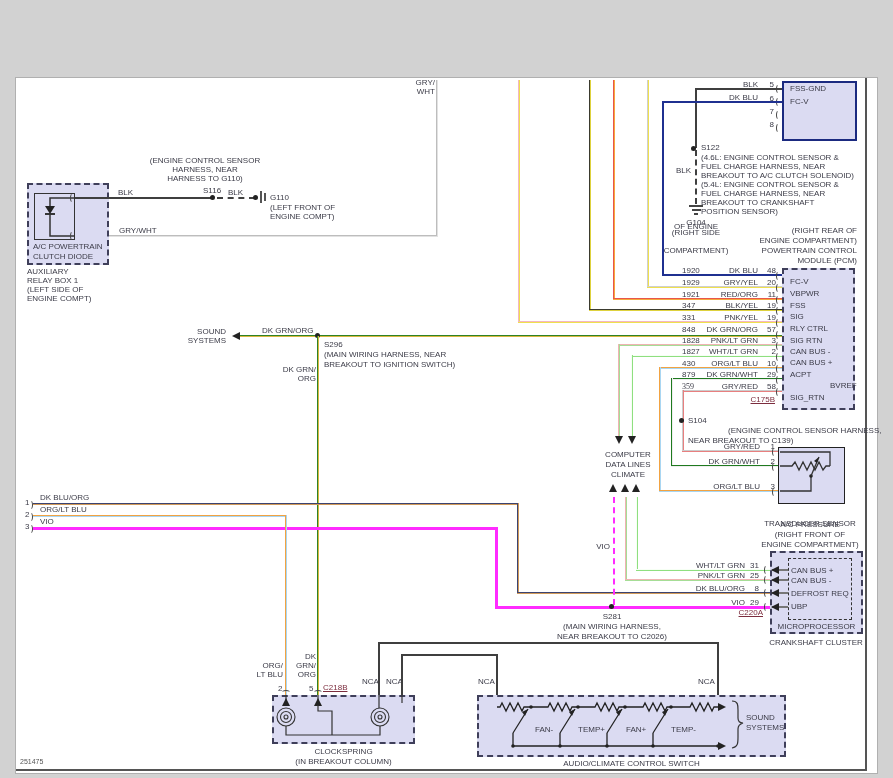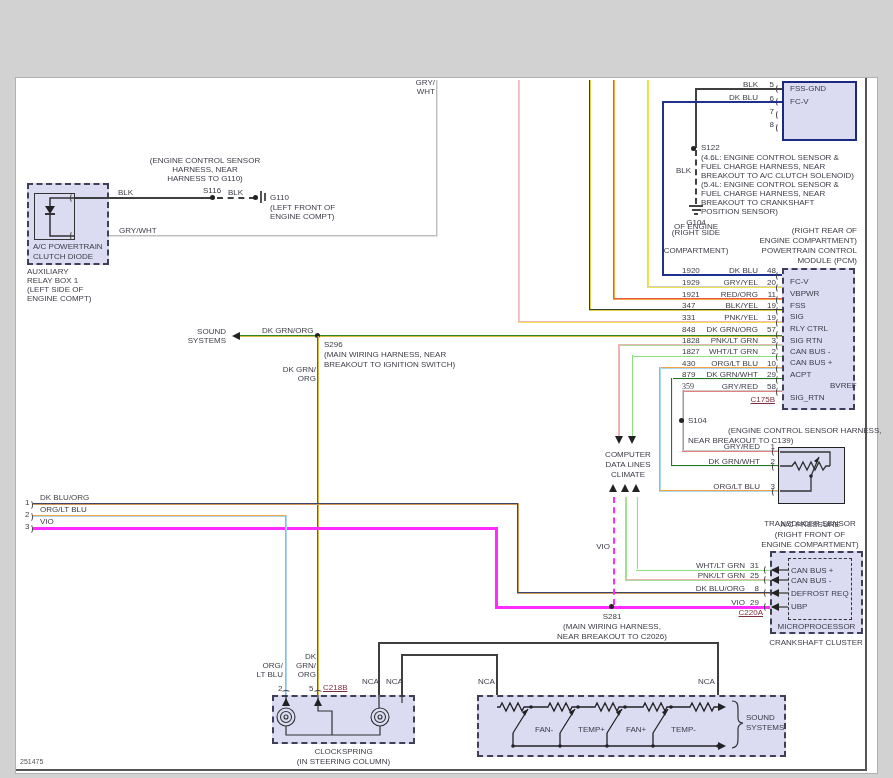--- a/index.html
+++ b/index.html
@@ -356,21 +356,21 @@
     <polygon points="46,3 42,11 50,11" fill="#222"></polygon>
     <circle cx="108" cy="22" r="9" fill="none" stroke="#333" stroke-width="1.1"></circle>
     <circle cx="108" cy="22" r="5.5" fill="none" stroke="#333" stroke-width="1.1"></circle>
     <circle cx="108" cy="22" r="2" fill="none" stroke="#333" stroke-width="1.1"></circle>
     <line x1="107" y1="0" x2="107" y2="13" stroke="#333" stroke-width="1.2"></line>
     <line x1="130" y1="0" x2="130" y2="8" stroke="#333" stroke-width="1.2"></line>
     <path d="M14,31 V40 H108 V31" stroke="#333" stroke-width="1.2" fill="none"></path>
     <path d="M46,10 V16 H60 V40" stroke="#333" stroke-width="1.2" fill="none"></path>
   </svg>
   <div class="t tc" style="left:272px;top:747px;width:143px;">CLOCKSPRING</div>
-  <div class="t tc" style="left:272px;top:757px;width:143px;">(IN STEERING COLUMN)</div>
+  <div class="t tc" style="left:272px;top:757px;width:143px;">(IN BREAKOUT COLUMN)</div>
 
   <div class="w v c-nca c-blk" style="left:378px;top:643px;height:52px;"></div>
   <div class="w h c-nca c-blk" style="left:378px;top:642px;width:341px;"></div>
   <div class="w v c-nca c-blk" style="left:401px;top:655px;height:40px;"></div>
   <div class="w h c-nca c-blk" style="left:401px;top:654px;width:97px;"></div>
   <div class="w v c-nca c-blk" style="left:496px;top:654px;height:53px;"></div>
   <div class="w v c-nca c-blk" style="left:717px;top:642px;height:105px;"></div>
 
   <div class="t" style="left:478px;top:677px;">NCA</div>
   <div class="t" style="left:698px;top:677px;">NCA</div>
@@ -403,14 +403,15 @@
       <line x1="241" y1="12" x2="242" y2="12" stroke="#222"></line>
     <polygon points="249,51 241,47 241,55" fill="#222"></polygon>
     <path d="M255,6 C261,6 261,10 261,15 L261,23 C261,27 263,28 266,28 C263,29 261,30 261,34 L261,42 C261,48 261,52 255,53" stroke="#333" stroke-width="1.2" fill="none"></path>
   </svg>
   <div class="t" style="left:535px;top:725px;">FAN-</div>
   <div class="t" style="left:578px;top:725px;">TEMP+</div>
   <div class="t" style="left:626px;top:725px;">FAN+</div>
   <div class="t" style="left:671px;top:725px;">TEMP-</div>
   <div class="t" style="left:746px;top:713px;">SOUND</div>
   <div class="t" style="left:746px;top:723px;">SYSTEMS</div>
+  <div class="t tc" style="left:477px;top:759px;width:309px;">AUDIO/CLIMATE CONTROL SWITCH</div>
 
 </div>
 
 </body></html>

